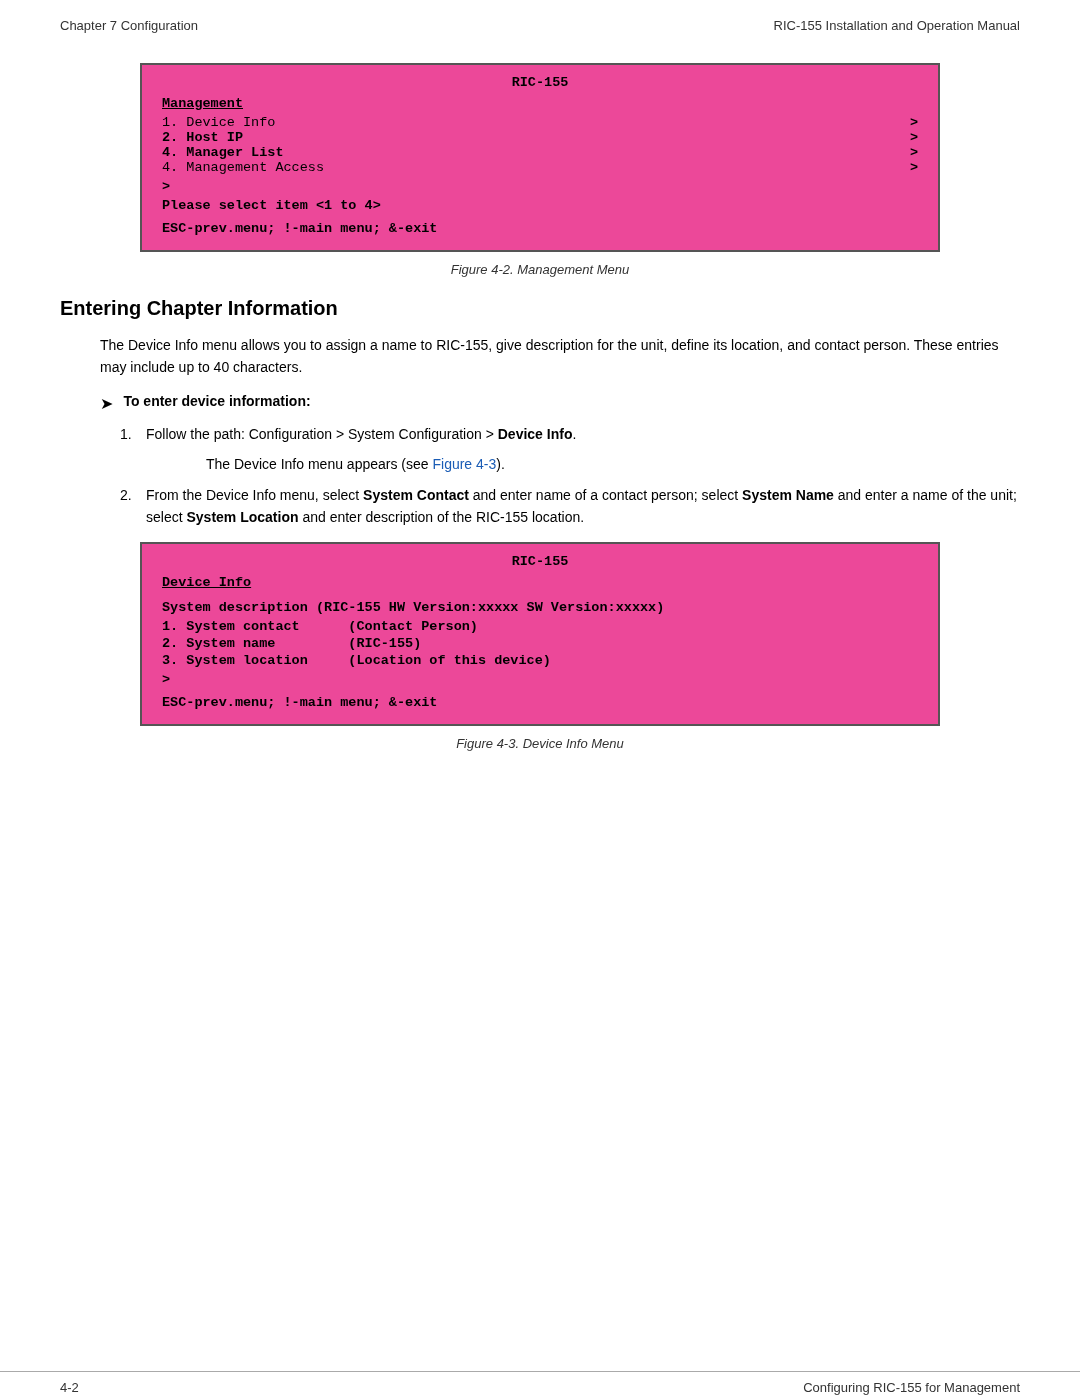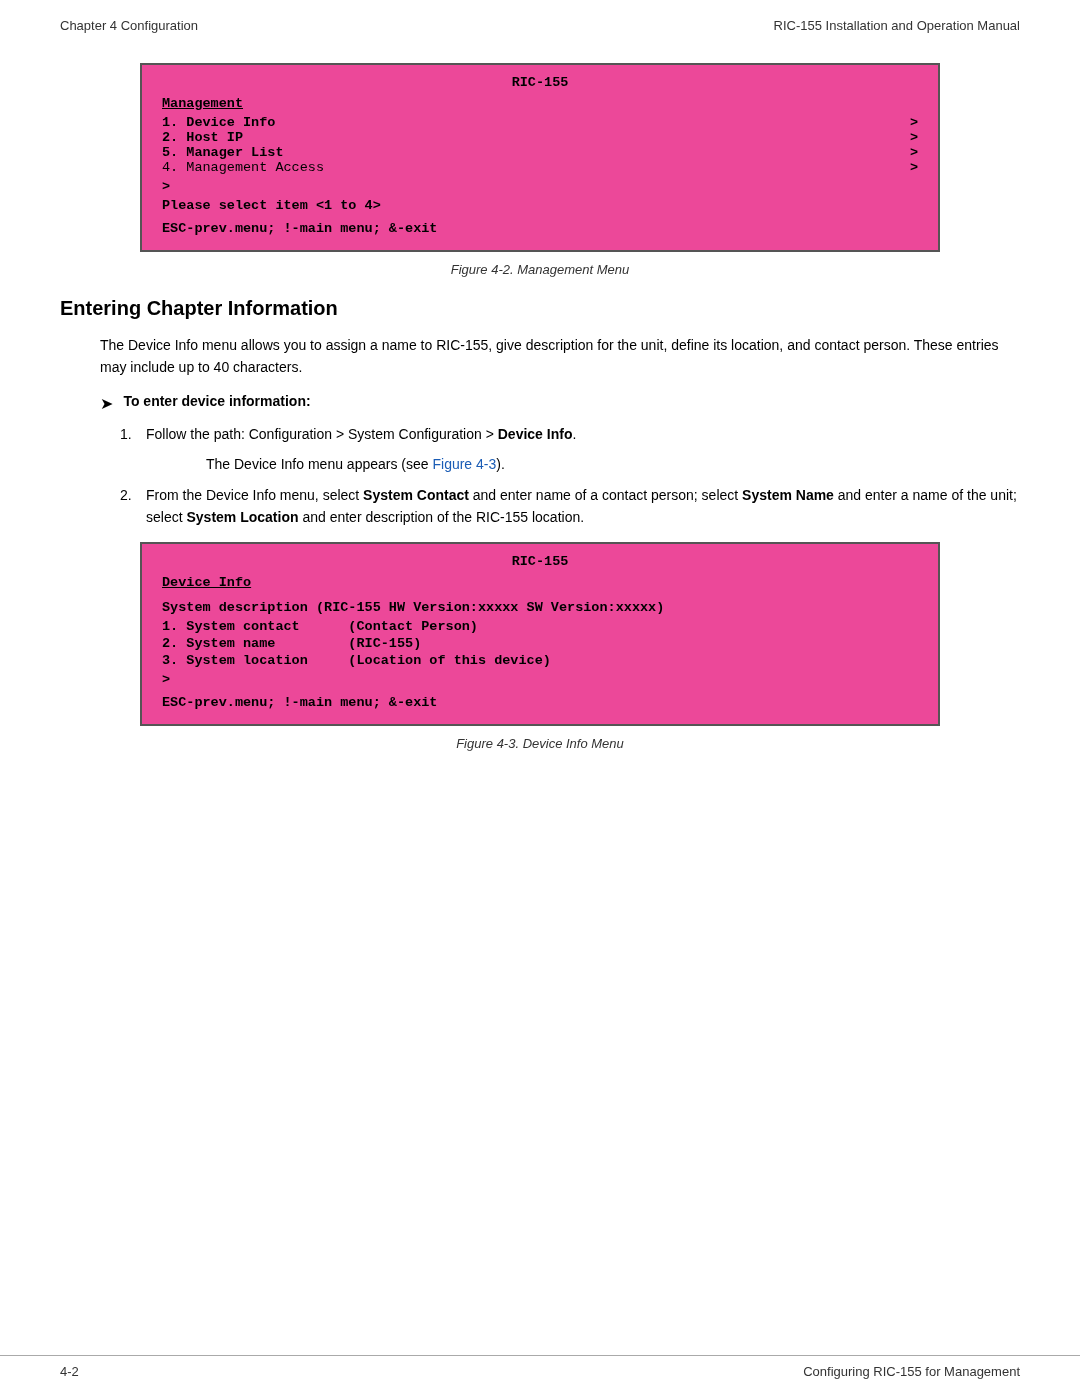--- a/index.html
+++ b/index.html
@@ -153,21 +153,21 @@
     .sub-text {
       margin-left: 86px;
       font-size: 14px;
       line-height: 1.6;
       margin-bottom: 8px;
     }
 
     
     .page-footer {
       position: absolute;
-      bottom: 18px;
+      bottom: 2px;
       left: 0;
       right: 0;
       border-top: 1px solid #aaa;
       display: flex;
       justify-content: space-between;
       padding: 8px 60px 0 60px;
       font-size: 13px;
       color: #333;
     }
 
@@ -194,39 +194,39 @@
       font-weight: bold;
       margin-bottom: 4px;
     }
   </style>
 </head>
 <body>
 
 <div class="page">
 
   <div class="page-header">
-    <span>Chapter 4  Configuration</span>
+    <span>Chapter 7  Configuration</span>
     <span>RIC-155 Installation and Operation Manual</span>
   </div>
 
   <div class="content">
 
     <div class="terminal-box">
       <div class="box-title">RIC-155</div>
       <div class="box-section-title">Management</div>
       <div class="menu-row">
-        <span><span style="font-family:'Courier New',monospace;font-weight:bold;">1. Device Info</span></span>
+        <span><span style="font-family:'Courier New',monospace;font-weight:normal;">1. Device Info</span></span>
         <span style="font-family:'Courier New',monospace;font-weight:bold;">&gt;</span>
       </div>
       <div class="menu-row">
         <span><span style="font-family:'Courier New',monospace;font-weight:bold;">2. Host IP</span></span>
         <span style="font-family:'Courier New',monospace;font-weight:bold;">&gt;</span>
       </div>
       <div class="menu-row">
-        <span><span style="font-family:'Courier New',monospace;font-weight:bold;">5. Manager List</span></span>
+        <span><span style="font-family:'Courier New',monospace;font-weight:bold;">4. Manager List</span></span>
         <span style="font-family:'Courier New',monospace;font-weight:bold;">&gt;</span>
       </div>
       <div class="menu-row">
         <span><span style="font-family:'Courier New',monospace;font-weight:normal;">4. Management Access</span></span>
         <span style="font-family:'Courier New',monospace;font-weight:bold;">&gt;</span>
       </div>
       <div class="prompt-line">&gt;</div>
       <div class="prompt-line">Please select item &lt;1 to 4&gt;</div>
       <div class="esc-line">ESC-prev.menu; !-main menu; &amp;-exit</div>
     </div>

